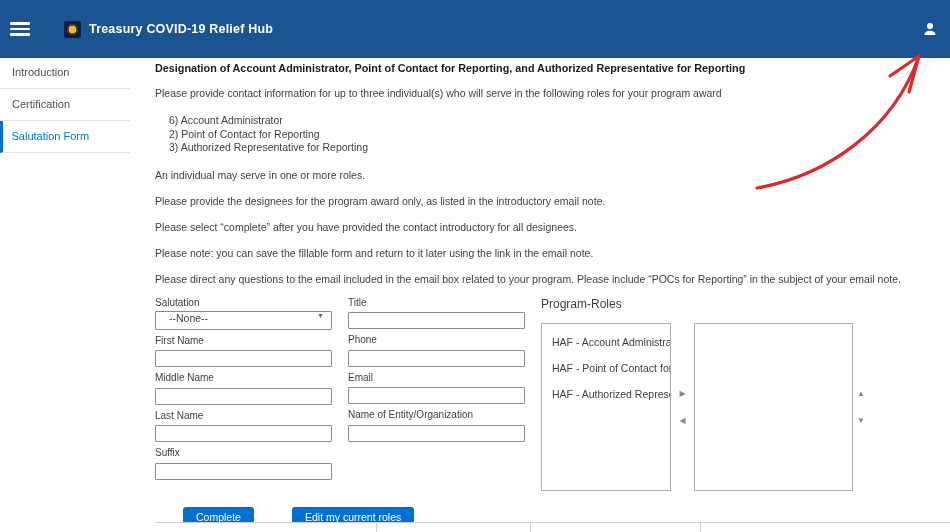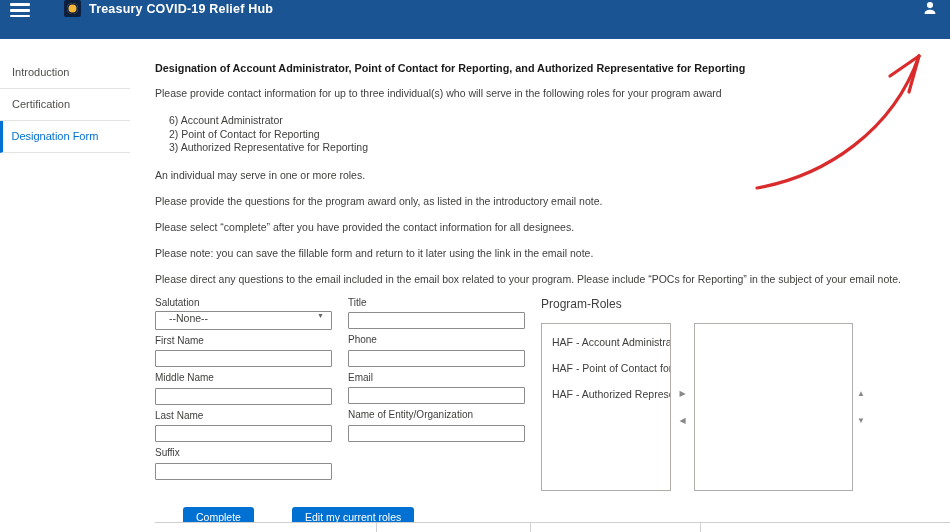--- a/index.html
+++ b/index.html
@@ -4,22 +4,22 @@
 <style>
   html,body { margin:0; padding:0; }
   body {
     width:950px; height:532px; position:relative; overflow:hidden;
     background:#fff; font-family:"Liberation Sans", sans-serif;
     -webkit-font-smoothing:antialiased;
   }
 
   
   .topbar {
-    height:39px; background:var(--headerBg, #1a5493);
-    display:flex; align-items:flex-start; position:relative; z-index:2;
+    height:58px; background:var(--headerBg, #1a5493);
+    display:flex; align-items:center; position:relative; z-index:2;
   }
   .menu-btn { width:20px; margin-left:10px; cursor:pointer; }
   .menu-btn .bar { height:2.6px; background:#fff; margin:3.2px 0; border-radius:1px; }
   .brand { display:flex; align-items:center; margin-left:34px; }
   .logo {
     width:17px; height:17px; background:#0c1f3f; border-radius:2px;
     display:flex; align-items:center; justify-content:center; flex:0 0 auto;
   }
   .logo .seal {
     width:11px; height:11px; border-radius:50%;
@@ -117,36 +117,36 @@
   <div class="user-btn">
     <svg width="16" height="16" viewBox="0 0 24 24">
       <path fill="#ffffff" d="M12 12.2a4.6 4.6 0 1 0-4.6-4.6 4.6 4.6 0 0 0 4.6 4.6zm0 2.3c-4.3 0-8 2.2-8 5v1.5h16v-1.5c0-2.8-3.7-5-8-5z"></path>
     </svg>
   </div>
 </header>
 
 <nav class="sidebar">
   <div class="side-item">Introduction</div>
   <div class="side-item">Certification</div>
-  <div class="side-item active">Designation Form</div>
+  <div class="side-item active">Salutation Form</div>
 </nav>
 
 <main class="main">
   <div class="heading">Designation of Account Administrator, Point of Contact for Reporting, and Authorized Representative for Reporting</div>
   <div class="para intro">Please provide contact information for up to three individual(s) who will serve in the following roles for your program award</div>
 
   <div class="roles-list">
     <div>6) Account Administrator</div>
     <div>2) Point of Contact for Reporting</div>
     <div>3) Authorized Representative for Reporting</div>
   </div>
 
   <div class="para">An individual may serve in one or more roles.</div>
-  <div class="para">Please provide the questions for the program award only, as listed in the introductory email note.</div>
-  <div class="para">Please select “complete” after you have provided the contact information for all designees.</div>
+  <div class="para">Please provide the designees for the program award only, as listed in the introductory email note.</div>
+  <div class="para">Please select “complete” after you have provided the contact introductory for all designees.</div>
   <div class="para">Please note: you can save the fillable form and return to it later using the link in the email note.</div>
   <div class="para">Please direct any questions to the email included in the email box related to your program. Please include “POCs for Reporting” in the subject of your email note.</div>
 
   <div class="form-row">
 
     <div class="col">
       <div class="field">
         <span class="flabel">Salutation</span>
         <div class="select">
           <span>--None--</span>

